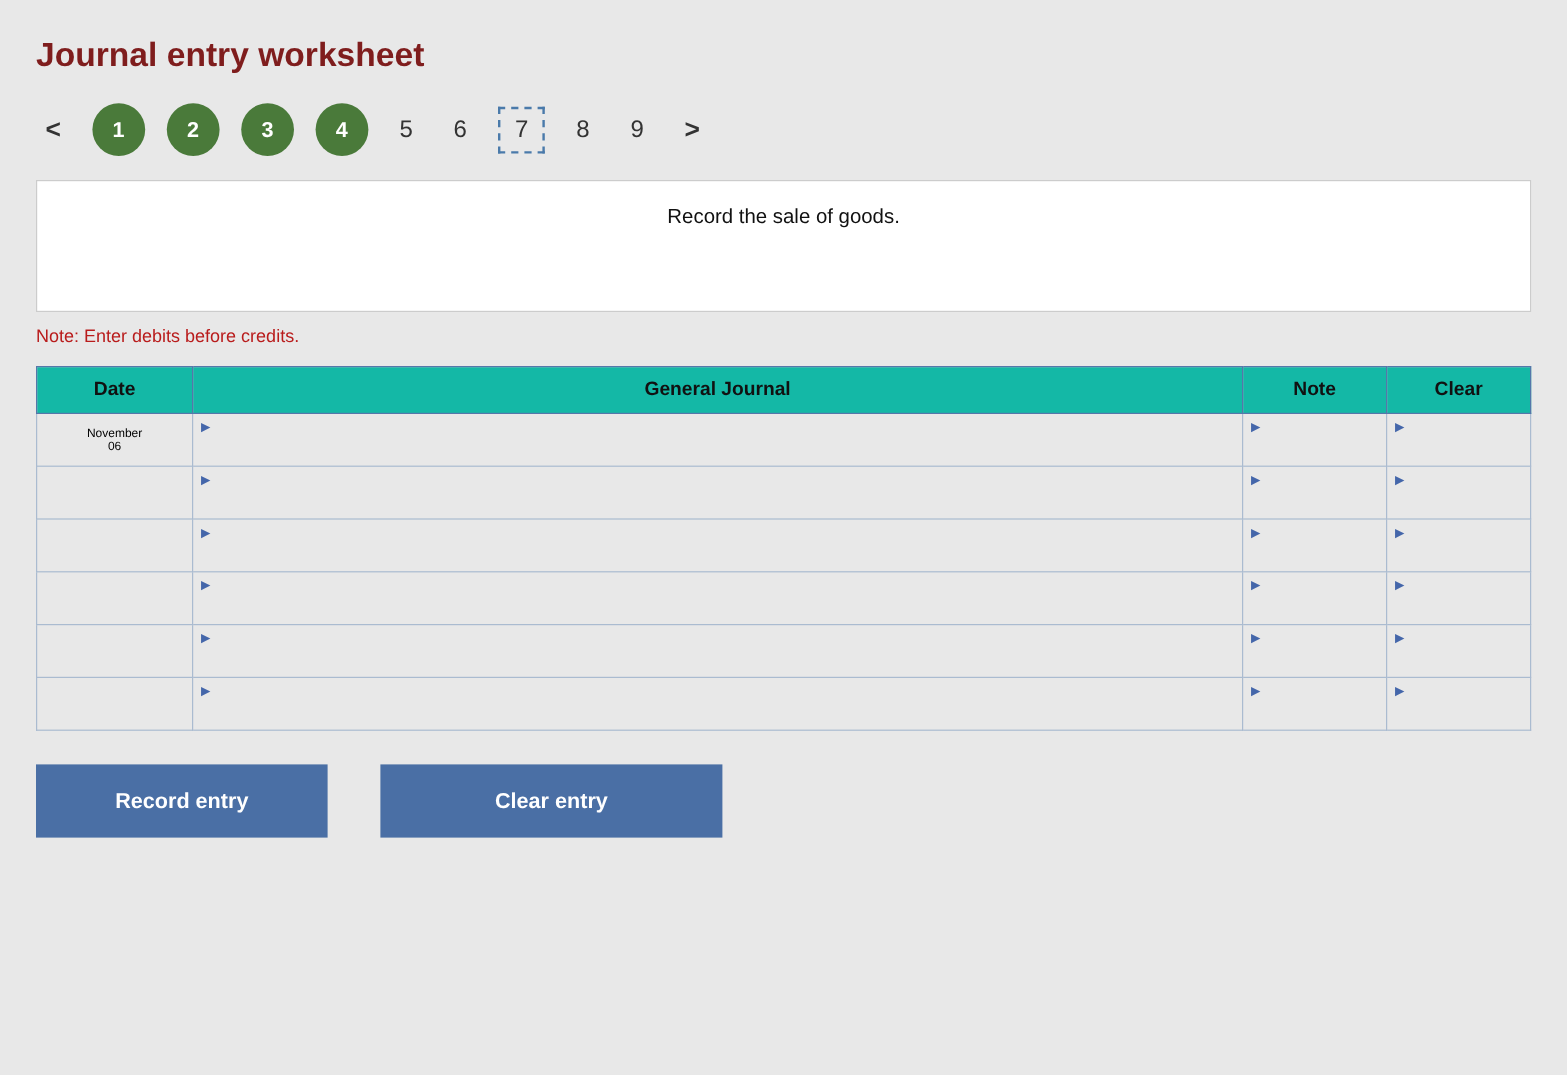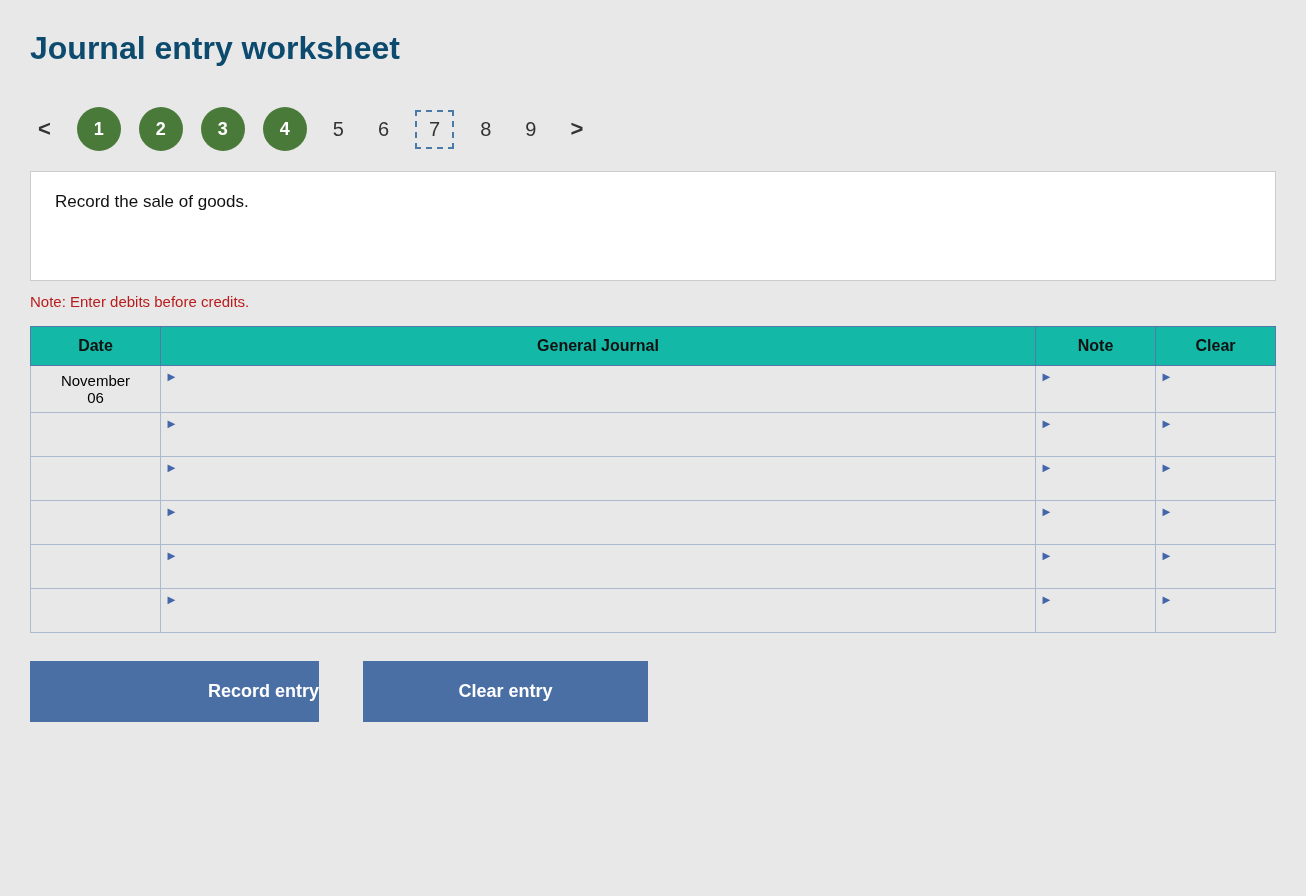--- a/index.html
+++ b/index.html
@@ -5,24 +5,24 @@
     * { box-sizing: border-box; margin: 0; padding: 0; }
 
     body {
       background: #e8e8e8;
       font-family: Arial, sans-serif;
       padding: 30px;
       min-height: 896px;
     }
 
     .page-title {
-      font-size: 32px;
-      font-weight: bold;
-      color: #0c4a6e;
-      margin-bottom: 40px;
+      font-size: 28px;
+      font-weight: bold;
+      color: #7f1d1d;
+      margin-bottom: 24px;
     }
 
     .pagination {
       display: flex;
       align-items: center;
       gap: 18px;
       margin-bottom: 20px;
     }
 
     .pagination .arrow {
@@ -65,20 +65,21 @@
     }
 
     .instruction-box {
       background: white;
       border: 1px solid #ccc;
       padding: 20px 24px;
       margin-bottom: 12px;
       min-height: 110px;
       font-size: 17px;
       color: #111;
+      text-align: center;
     }
 
     .note-text {
       color: #b91c1c;
       font-size: 15px;
       margin-bottom: 16px;
     }
 
     .journal-table {
       width: 100%;
@@ -108,21 +109,21 @@
 
     .journal-table tbody tr td {
       border: 1px solid #aabbd0;
       padding: 0;
       height: 44px;
       vertical-align: top;
     }
 
     .journal-table tbody tr td.date-cell {
       text-align: center;
-      font-size: 15px;
+      font-size: 10px;
       padding: 6px 20px;
       vertical-align: middle;
     }
 
     .cell-input-wrap {
       display: flex;
       align-items: stretch;
       height: 100%;
       position: relative;
     }
@@ -150,22 +151,21 @@
       color: white;
       font-size: 18px;
       font-weight: bold;
       border: none;
       cursor: pointer;
       padding: 20px 0;
       text-align: center;
     }
 
     .btn-record {
-      width: 289px;
-      text-align: right;
+      width: 243px;
     }
 
     .btn-clear {
       width: 285px;
       margin-left: 44px;
     }
 
     .btn-view {
       width: 285px;
       margin-left: auto;

